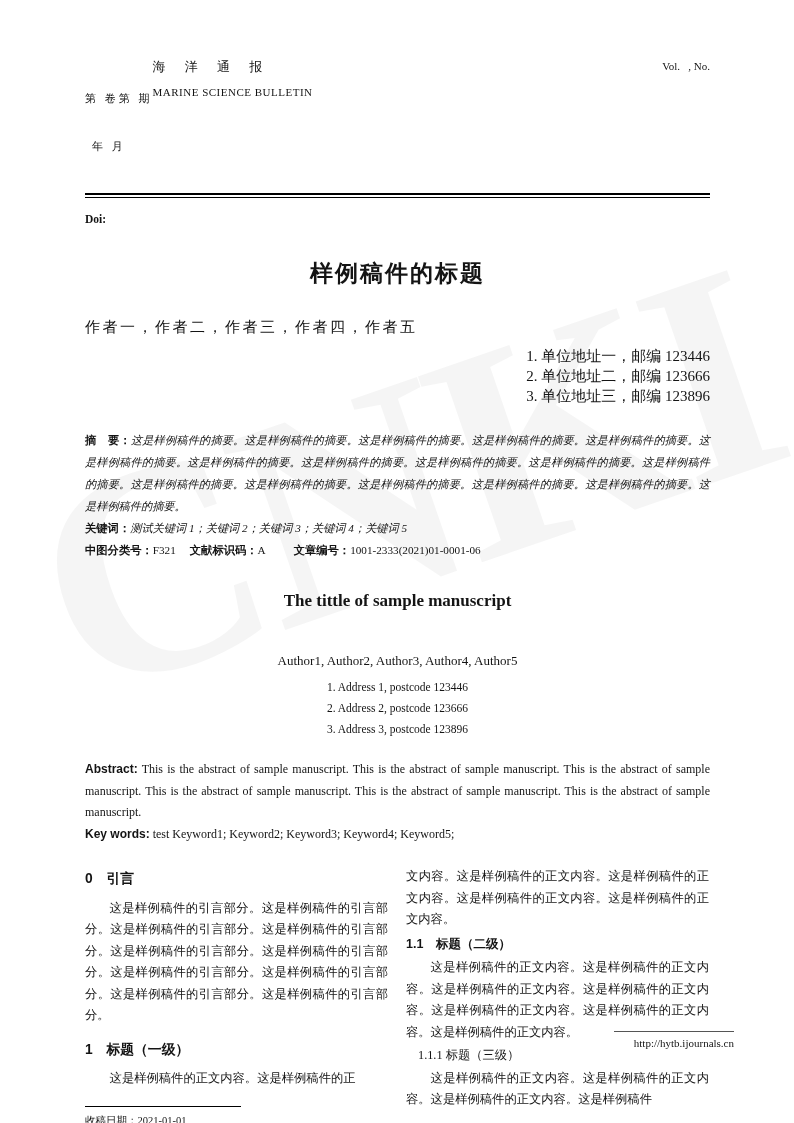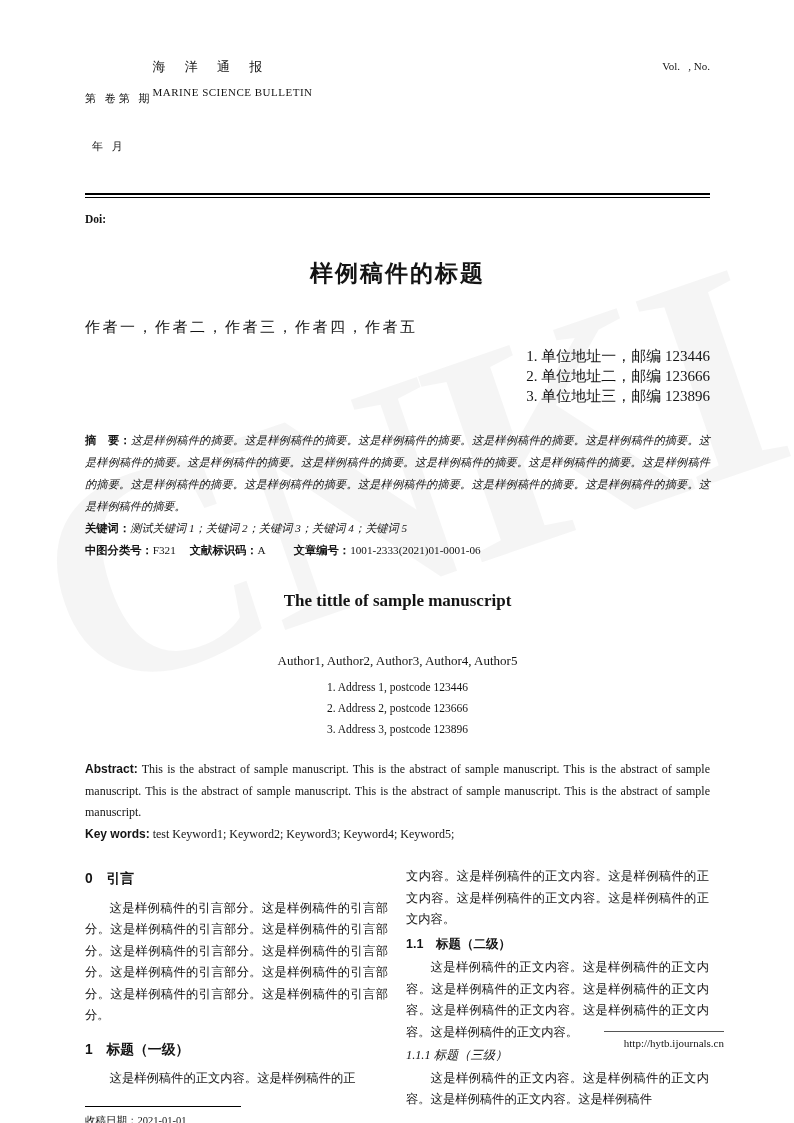--- a/index.html
+++ b/index.html
@@ -54,27 +54,27 @@
   
   .columns { display:flex; gap:18px; margin-top:21px; }
   .col { width:303px; font-size:12.3px; line-height:21.5px; text-align:justify; }
   .col p { margin:0; }
   .col p.indent { text-indent:2em; }
   .h-l1 { margin:12px 0 8px; font-size:13.8px; font-weight:bold;
           font-family:"Liberation Sans","DejaVu Sans",sans-serif; }
   .h-l1.first { margin-top:2px; }
   .h-l2 { margin:3px 0 2px; font-size:12.5px; font-weight:bold;
           font-family:"Liberation Sans","DejaVu Sans",sans-serif; }
-  .h-l3 { margin:2px 0 1px; font-size:12.3px; font-weight:normal; font-style:italic; }
+  .h-l3 { margin:2px 12px 1px; font-size:12.3px; font-weight:normal; }
 
   .footnote { margin-top:16px; font-size:10.5px; line-height:17px; text-align:left; }
   .fn-rule { width:156px; border-top:1px solid #000; margin-bottom:5px; }
   .footnote div { white-space:nowrap; }
 
-  .footer { position:absolute; right:70px; top:1031px; z-index:1; text-align:right; }
+  .footer { position:absolute; right:60px; top:1031px; z-index:1; text-align:right; }
   .footer-rule { width:120px; border-top:1px solid #555; margin-left:auto; }
   .footer-url { margin-top:5px; font-size:11px; }
 </style>
 </head>
 <body>
 
 <div class="page">
   <div class="watermark">CNKI</div>
 
   <div class="content">

